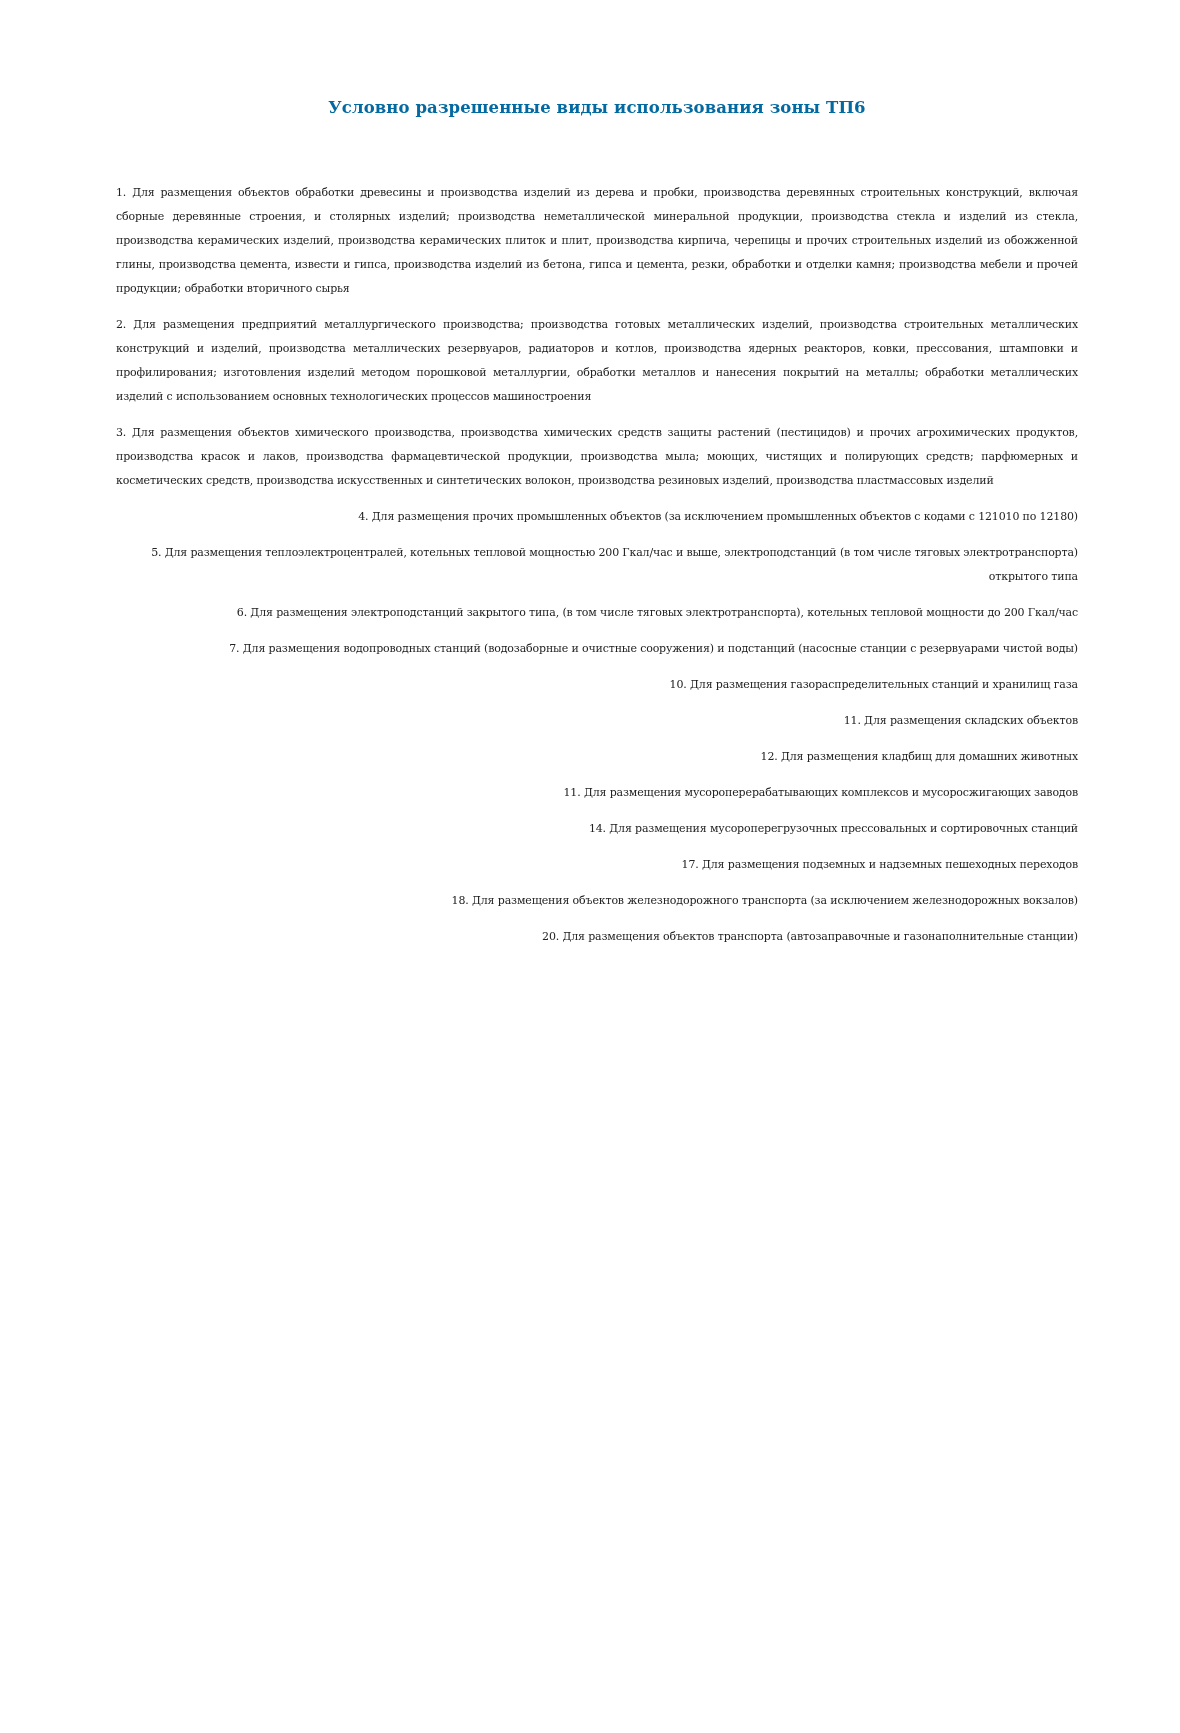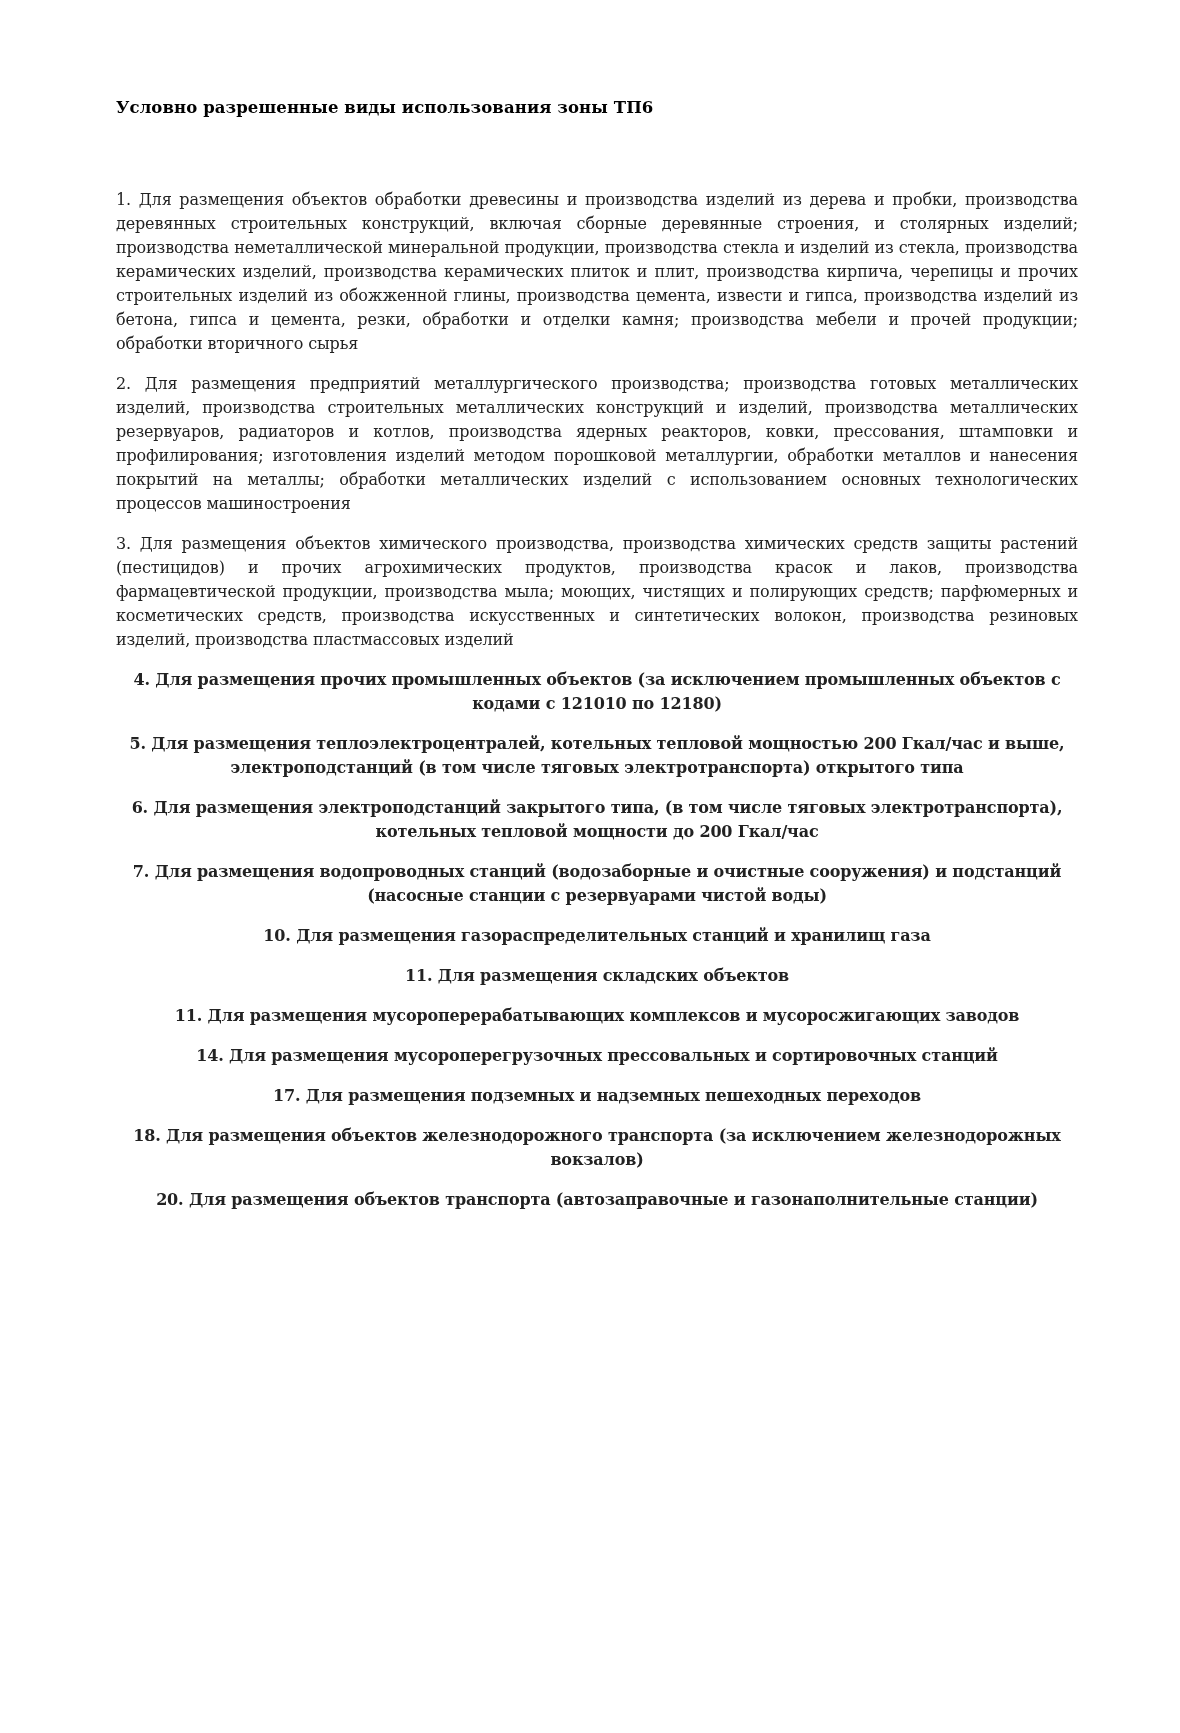--- a/index.html
+++ b/index.html
@@ -1,36 +1,37 @@
 <!DOCTYPE html>
 <html><head>
 <meta charset="utf-8">
 <style>
   html, body { margin: 0; padding: 0; background: #ffffff; }
   body { width: 1180px; height: 1733px; position: relative; overflow: hidden; }
   .page { position: absolute; left: 116px; top: 0; width: 962px; font-family: "DejaVu Serif", "Liberation Serif", serif; color: #222; }
-  .title { position: absolute; top: 98px; left: 0; width: 962px; font-weight: bold; font-size: 16.5px; color: #000000; letter-spacing: 0.1px; }
+  .title { position: absolute; top: 98px; left: 0; width: 962px; text-align: center; font-weight: bold; font-size: 16.5px; color: #0369a1; letter-spacing: 0.1px; }
   .items { position: absolute; top: 172px; left: 0; width: 962px; }
-  .item { font-size: 16px; line-height: 24px; margin: 16px 0 12px 0; text-align: justify; letter-spacing: -0.15px; }
-  .item.left { text-align: center; font-weight: bold; }
+  .item { font-size: 11px; line-height: 24px; margin: 9px 0 12px 0; text-align: justify; letter-spacing: -0.15px; }
+  .item.left { text-align: right; }
 </style>
 </head>
 <body>
 
 <div class="page">
   <div class="title">Условно разрешенные виды использования зоны ТП6</div>
   <div class="items">
     <p class="item">1. Для размещения объектов обработки древесины и производства изделий из дерева и пробки, производства деревянных строительных конструкций, включая сборные деревянные строения, и столярных изделий; производства неметаллической минеральной продукции, производства стекла и изделий из стекла, производства керамических изделий, производства керамических плиток и плит, производства кирпича, черепицы и прочих строительных изделий из обожженной глины, производства цемента, извести и гипса, производства изделий из бетона, гипса и цемента, резки, обработки и отделки камня; производства мебели и прочей продукции; обработки вторичного сырья</p>
     <p class="item">2. Для размещения предприятий металлургического производства; производства готовых металлических изделий, производства строительных металлических конструкций и изделий, производства металлических резервуаров, радиаторов и котлов, производства ядерных реакторов, ковки, прессования, штамповки и профилирования; изготовления изделий методом порошковой металлургии, обработки металлов и нанесения покрытий на металлы; обработки металлических изделий с использованием основных технологических процессов машиностроения</p>
     <p class="item">3. Для размещения объектов химического производства, производства химических средств защиты растений (пестицидов) и прочих агрохимических продуктов, производства красок и лаков, производства фармацевтической продукции, производства мыла; моющих, чистящих и полирующих средств; парфюмерных и косметических средств, производства искусственных и синтетических волокон, производства резиновых изделий, производства пластмассовых изделий</p>
     <p class="item left">4. Для размещения прочих промышленных объектов (за исключением промышленных объектов с кодами с 121010 по 12180)</p>
     <p class="item left">5. Для размещения теплоэлектроцентралей, котельных тепловой мощностью 200 Гкал/час и выше, электроподстанций (в том числе тяговых электротранспорта) открытого типа</p>
     <p class="item left">6. Для размещения электроподстанций закрытого типа, (в том числе тяговых электротранспорта), котельных тепловой мощности до 200 Гкал/час</p>
     <p class="item left">7. Для размещения водопроводных станций (водозаборные и очистные сооружения) и подстанций (насосные станции с резервуарами чистой воды)</p>
     <p class="item left">10. Для размещения газораспределительных станций и хранилищ газа</p>
     <p class="item left">11. Для размещения складских объектов</p>
+    <p class="item left">12. Для размещения кладбищ для домашних животных</p>
     <p class="item left">11. Для размещения мусороперерабатывающих комплексов и мусоросжигающих заводов</p>
     <p class="item left">14. Для размещения мусороперегрузочных прессовальных и сортировочных станций</p>
     <p class="item left">17. Для размещения подземных и надземных пешеходных переходов</p>
     <p class="item left">18. Для размещения объектов железнодорожного транспорта (за исключением железнодорожных вокзалов)</p>
     <p class="item left">20. Для размещения объектов транспорта (автозаправочные и газонаполнительные станции)</p>
   </div>
 </div>
 
 </body></html>

